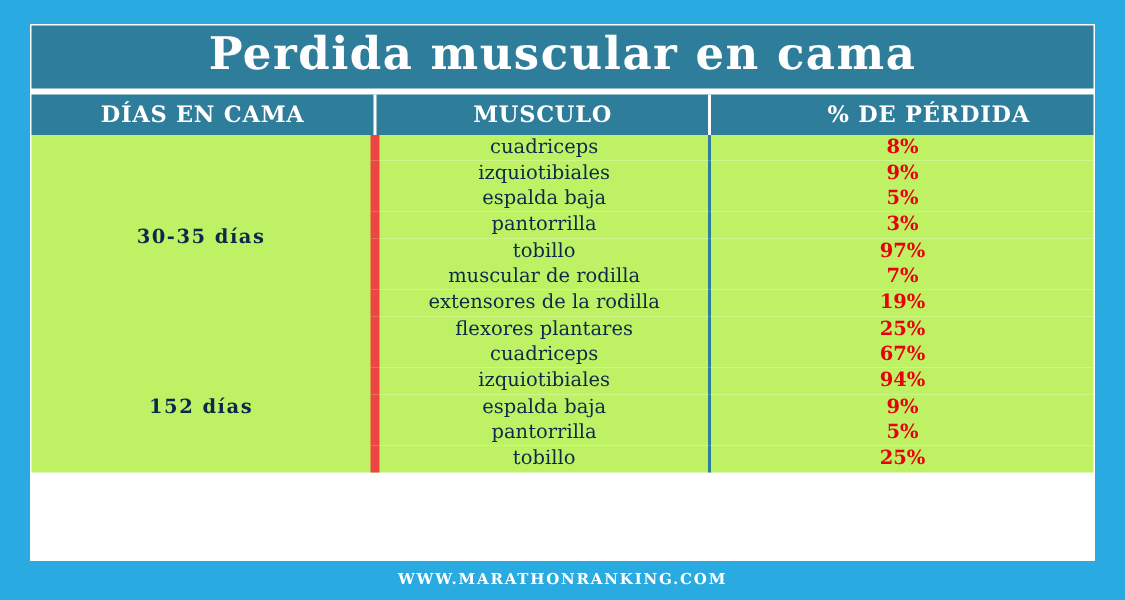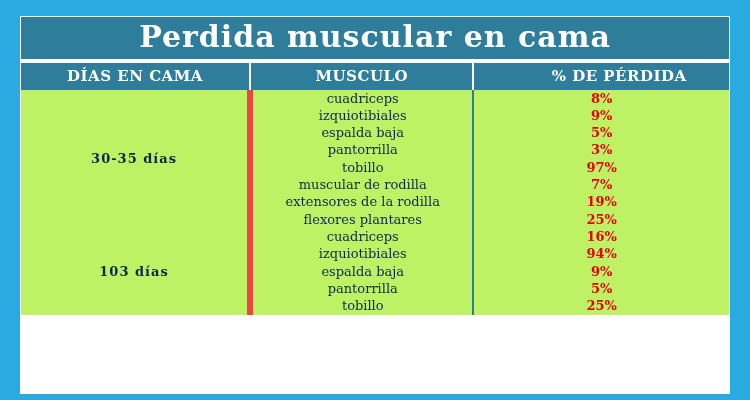--- a/index.html
+++ b/index.html
@@ -155,23 +155,23 @@
           <tr>
             <td class="muscle-cell">extensores de la rodilla</td>
             <td class="loss-cell">19%</td>
           </tr>
           <tr>
             <td class="muscle-cell">flexores plantares</td>
             <td class="loss-cell">25%</td>
           </tr>
 
           <tr class="group-sep">
-            <td class="days-cell" rowspan="5">103  días</td>
+            <td class="days-cell" rowspan="5">152  días</td>
             <td class="muscle-cell">cuadriceps</td>
-            <td class="loss-cell">16%</td>
+            <td class="loss-cell">67%</td>
           </tr>
           <tr>
             <td class="muscle-cell">izquiotibiales</td>
             <td class="loss-cell">94%</td>
           </tr>
           <tr>
             <td class="muscle-cell">espalda baja</td>
             <td class="loss-cell">9%</td>
           </tr>
           <tr>
@@ -181,13 +181,14 @@
           <tr>
             <td class="muscle-cell">tobillo</td>
             <td class="loss-cell">25%</td>
           </tr>
 
         </tbody>
       </table>
     </div>
   </div>
 
+  <div class="footer">WWW.MARATHONRANKING.COM</div>
 </div>
 
 </body></html>

